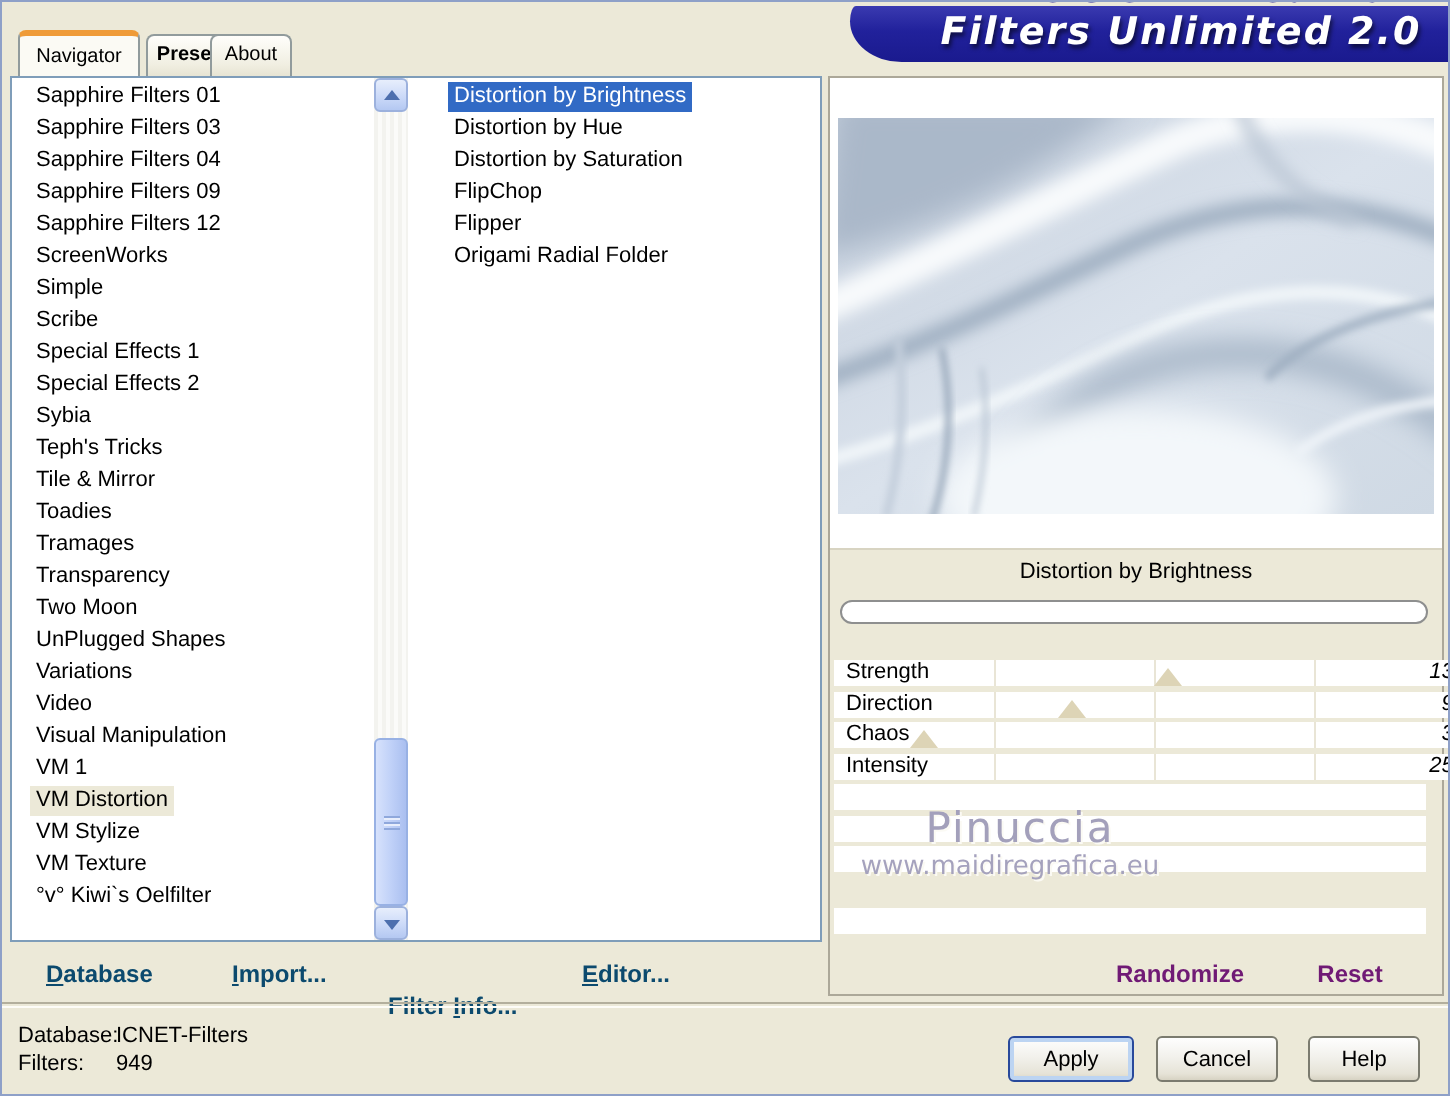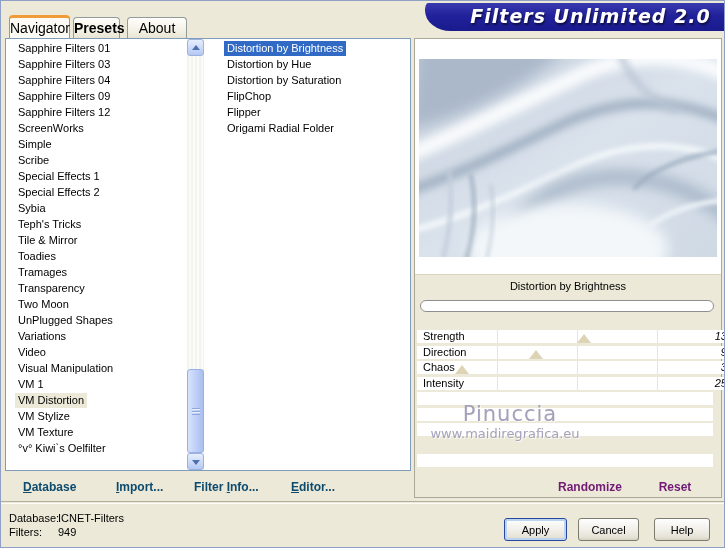--- a/index.html
+++ b/index.html
@@ -10,29 +10,29 @@
     position: relative; width: 725px; height: 548px;
     background: #ece9d8; overflow: hidden;
     border: 1px solid #8ea0c8;
   }
 
   
   .top-sliver { position:absolute; left:487px; top:0; width:238px; height:4px; overflow:hidden; }
   .top-sliver span { display:block; margin-top:-15px; font: italic bold 16px "DejaVu Sans", sans-serif; color:#232399; letter-spacing:1px; white-space:nowrap; }
 
   
-  .tab { position:absolute; text-align:center; font-size:14px; color:#000;
+  .tab { position:absolute; text-align:center; font-size:10px; color:#000;
          border:1px solid #919b9c; border-bottom:none; border-radius:4px 4px 0 0;
          background: linear-gradient(#fffefb, #f1efe2 70%, #e7e4d3); z-index:3; }
   .tab-inactive { top:16px; height:21px; line-height:20px; }
   .tab-active { top:14px; height:23px; line-height:21px; background:#fbfaf4;
                 border-top:3px solid #ef9b38; }
   .tab-navigator { left:8px;  width:61px; }
   .tab-presets   { left:72px; width:47px;font-weight:bold; }
-  .tab-about     { left:126px;width:60px; }
+  .tab-about     { left:104px;width:41px; }
 
   
   .banner { position:absolute; left:424px; top:2px; width:301px; height:28px;
             background: linear-gradient(#3a3ab0, #21219b 45%, #1a1a8e);
             border-radius: 4px 0 0 34px / 10px 0 0 27px;
             color:#fff; font: italic bold 19px "DejaVu Sans", sans-serif;
             text-align:center; line-height:27px; padding-left:30px;
             text-shadow: 1px 2px 2px rgba(0,0,0,.55); letter-spacing:1px; }
 
   
@@ -95,21 +95,21 @@
 
   .panel-action { position:absolute; top:441px; font: bold 12px "Liberation Sans", sans-serif;
                   color:#701a75; text-align:center; cursor:default; }
   .randomize { left:130px; width:90px; }
   .reset     { left:230px; width:60px; }
 
   
   .tool-label { position:absolute; top:479px; font: bold 12px "Liberation Sans", sans-serif;
                 color:#0c4a6e; white-space:pre; cursor:default; }
   .tl-database { left:22px; } .tl-import { left:115px; }
-  .tl-filterinfo { left:193px; } .tl-editor { left:290px; }
+  .tl-filterinfo { left:193px;margin-top:16px; } .tl-editor { left:290px; }
   .accel { text-decoration: underline; }
 
   .divider { position:absolute; left:0; right:0; top:500px; height:3px;
              border-top:1px solid #b3af9d; border-bottom:1px solid #fdfcf7; }
 
   .status-label { position:absolute; font-size:11px; color:#000; }
   .st-db-l { left:8px;  top:511px; } .st-db-v { left:57px; top:511px; }
   .st-fl-l { left:8px;  top:525px; } .st-fl-v { left:57px; top:525px; }
 
   .xp-btn { position:absolute; top:517px; height:23px; font: 11px "Liberation Sans", sans-serif;

